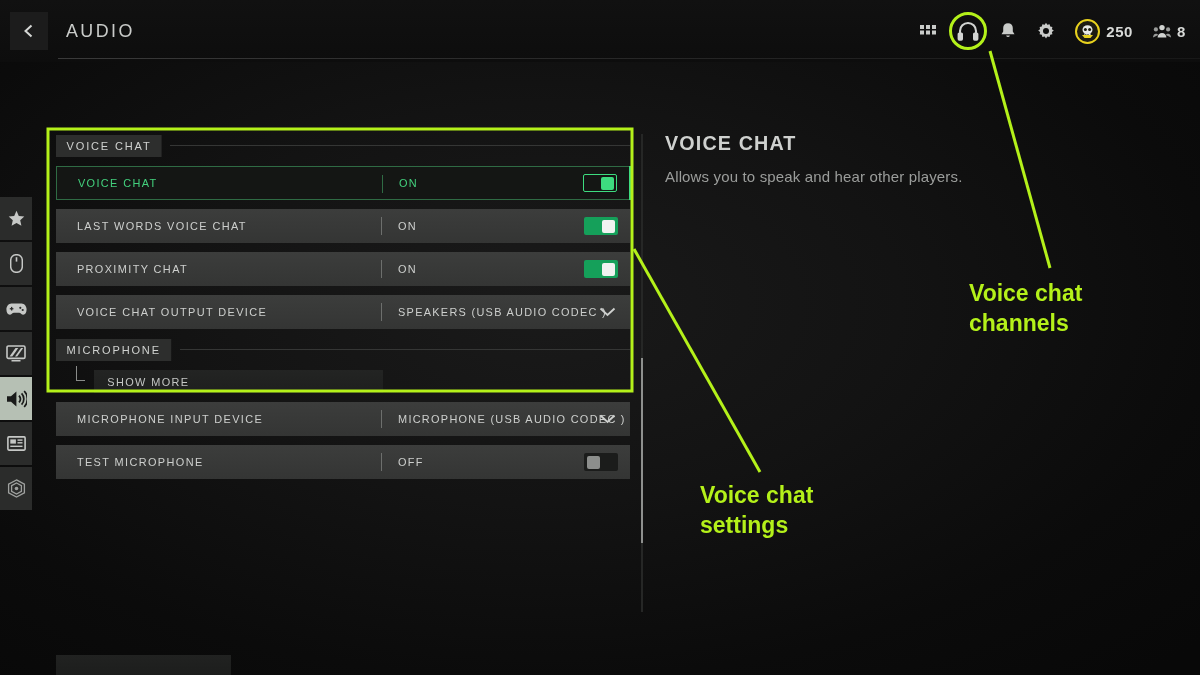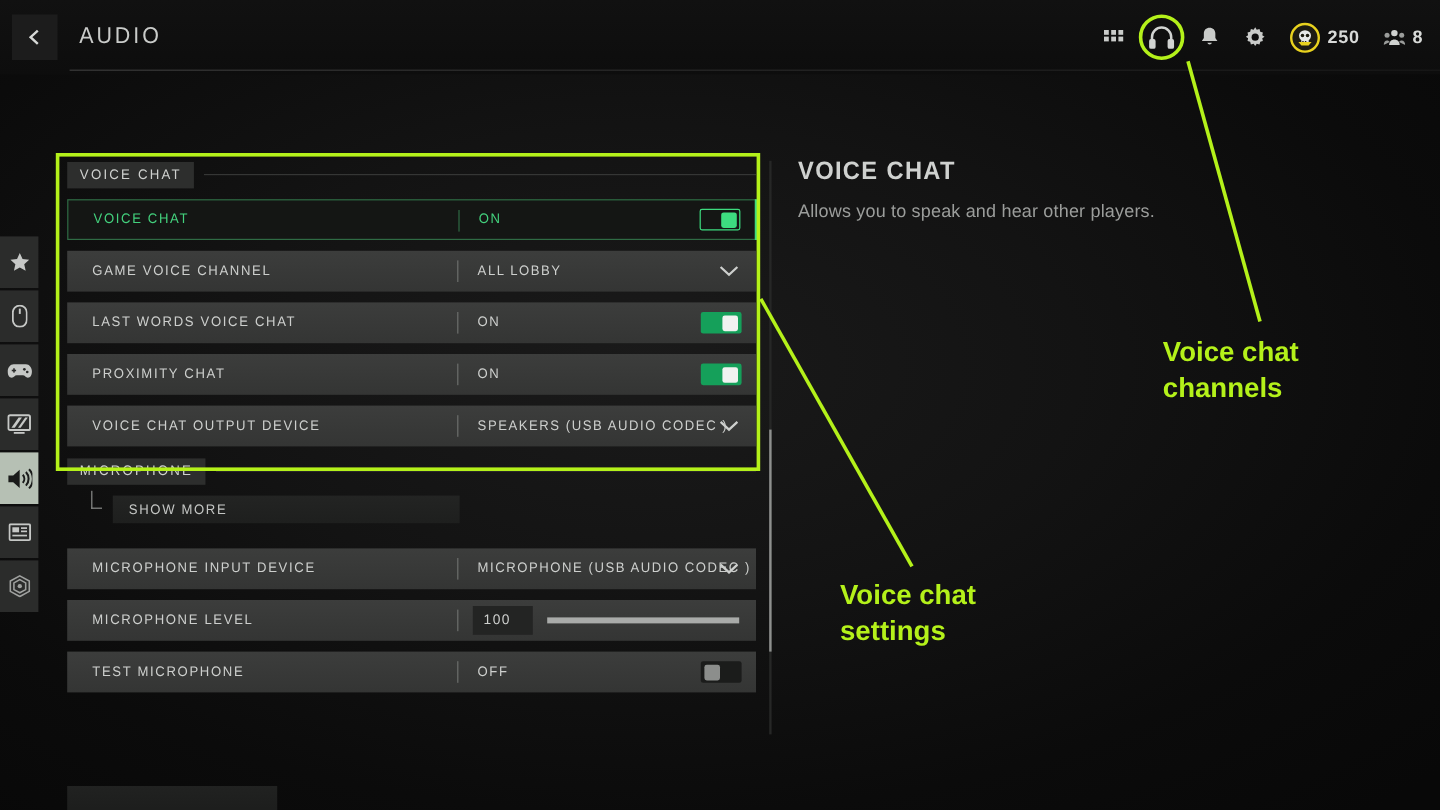--- a/index.html
+++ b/index.html
@@ -295,21 +295,21 @@
   .slider-fill {
     height: 5px;
     background: #a9aba9;
     width: 100%;
   }
 
   
   .submore {
     position: relative;
     height: 23px;
-    margin-bottom: 21px;
+    margin-bottom: 9px;
     display: flex;
     align-items: center;
   }
   .submore-bracket {
     position: absolute;
     left: 20px; top: -4px;
     width: 9px; height: 15px;
     border-left: 1px solid #8a8c8a;
     border-bottom: 1px solid #8a8c8a;
   }
@@ -549,28 +549,20 @@
 
     <div class="row selected">
       <div class="row-label">VOICE CHAT</div>
       <div class="row-divider"></div>
       <div class="row-value">ON</div>
       <div class="toggle outline">
           <div class="knob"></div>
         </div>
     </div>
 
-    <div class="row">
-      <div class="row-label">GAME VOICE CHANNEL</div>
-      <div class="row-divider"></div>
-      <div class="row-value">ALL LOBBY</div>
-      <svg class="chevron" width="17" height="10" viewBox="0 0 17 10">
-        <polyline points="1.5,1.5 8.5,8 15.5,1.5" fill="none" stroke="#cdcfcd" stroke-width="1.9"></polyline>
-      </svg>
-    </div>
 
     <div class="row">
       <div class="row-label">LAST WORDS VOICE CHAT</div>
       <div class="row-divider"></div>
       <div class="row-value">ON</div>
       <div class="toggle">
           <div class="knob"></div>
         </div>
     </div>
 
@@ -607,30 +599,20 @@
 
     <div class="row">
       <div class="row-label">MICROPHONE INPUT DEVICE</div>
       <div class="row-divider"></div>
       <div class="row-value">MICROPHONE (USB AUDIO CODEC )</div>
       <svg class="chevron" width="17" height="10" viewBox="0 0 17 10">
         <polyline points="1.5,1.5 8.5,8 15.5,1.5" fill="none" stroke="#cdcfcd" stroke-width="1.9"></polyline>
       </svg>
     </div>
 
-    <div class="row">
-      <div class="row-label">MICROPHONE LEVEL</div>
-      <div class="row-divider"></div>
-      <div class="value-box">
-        <span>100</span>
-      </div>
-      <div class="slider-track">
-        <div class="slider-fill"></div>
-      </div>
-    </div>
 
     <div class="row">
       <div class="row-label">TEST MICROPHONE</div>
       <div class="row-divider"></div>
       <div class="row-value">OFF</div>
       <div class="toggle off">
           <div class="knob"></div>
         </div>
     </div>
 

